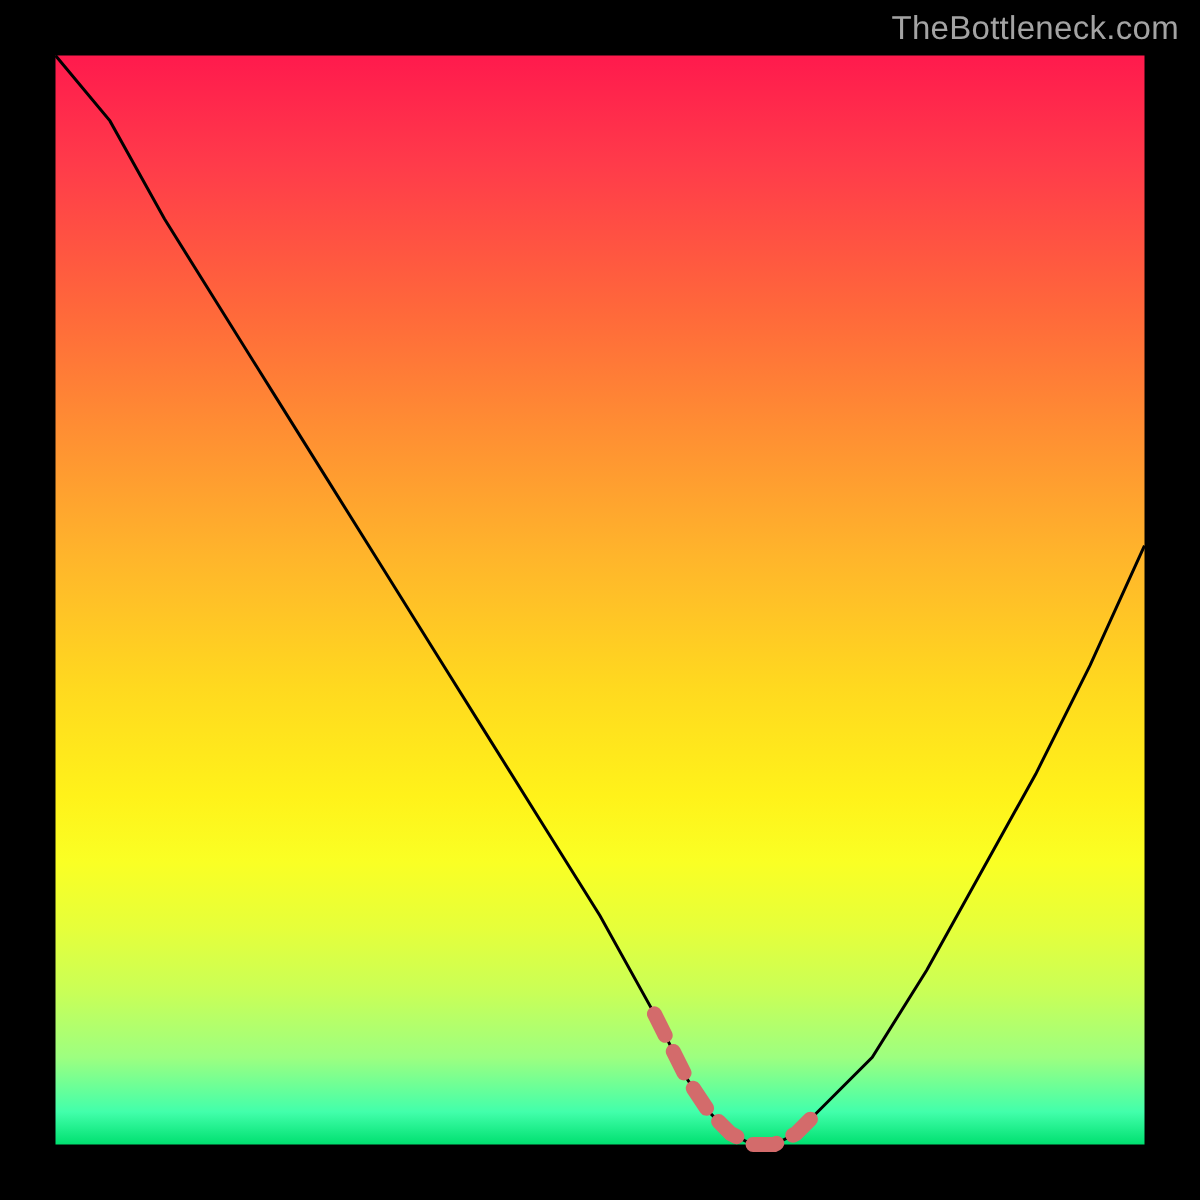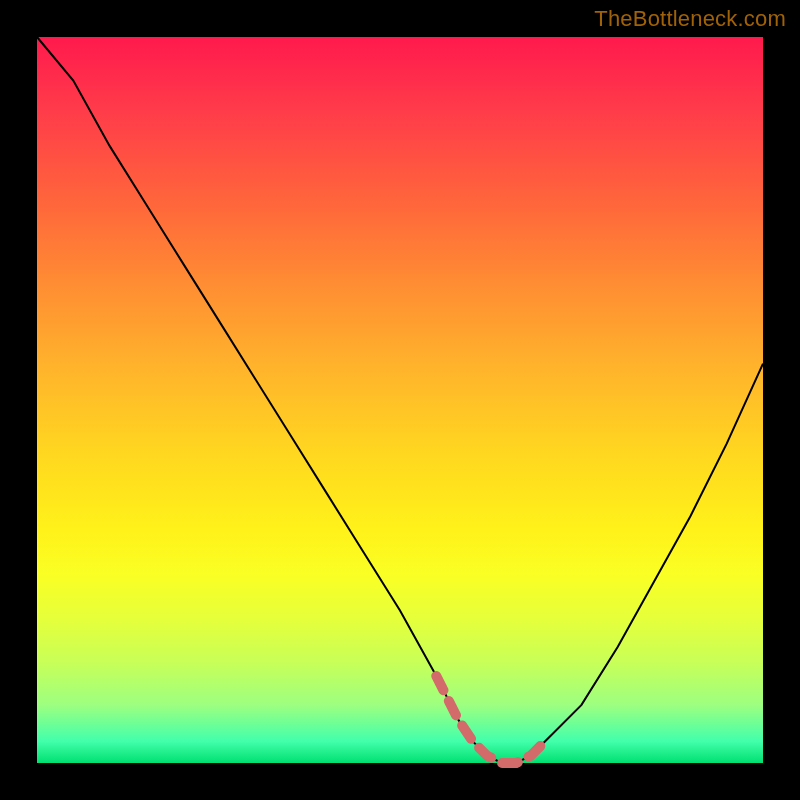--- a/index.html
+++ b/index.html
@@ -36,21 +36,21 @@
       #c9ff57 86%,
       #9dff80 92%,
       #42ffab 97%,
       #00e070 100%
     );
   }
   .watermark {
     position: absolute;
     top: 6px;
     right: 14px;
-    color: #a16207;
+    color: #a3a3a3;
     font-size: 22px;
     font-weight: 500;
     letter-spacing: 0.2px;
     user-select: none;
   }
   svg.curve {
     position: absolute;
     left: 0;
     top: 0;
     width: 726px;

